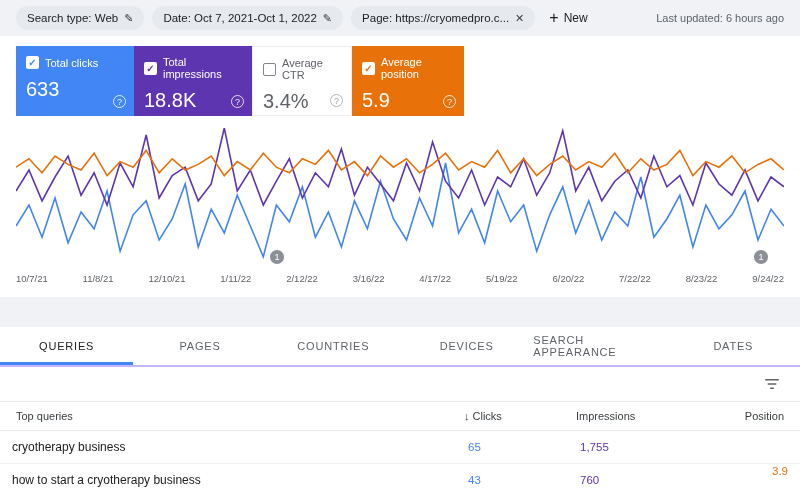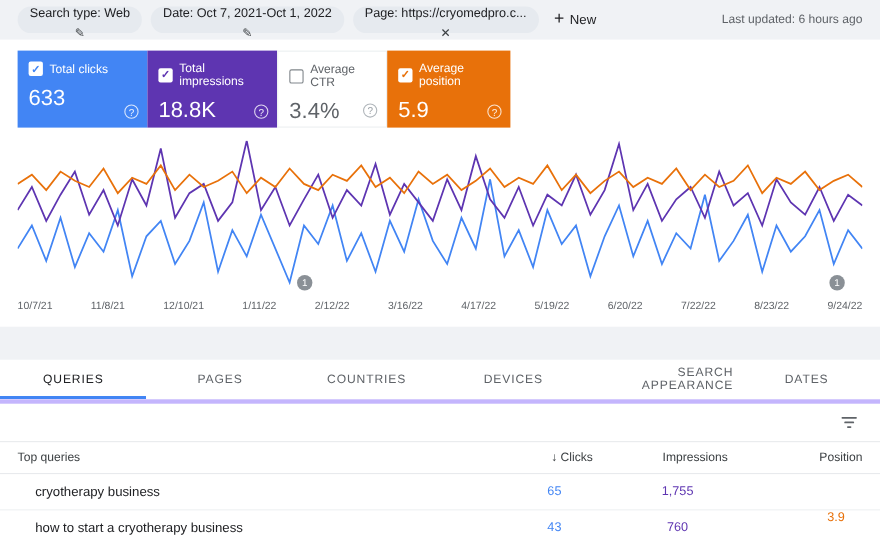--- a/index.html
+++ b/index.html
@@ -9,21 +9,21 @@
     background:#f0f2f5;
     font-family:"Liberation Sans", sans-serif;
     color:#202124;
   }
 
   
   .topbar { height:36px; display:flex; align-items:center; padding:0 16px; gap:8px; }
   .chip {
     display:inline-flex; align-items:center; gap:6px;
     background:#e6eaef; border-radius:14px; height:24px; padding:0 11px;
-    font-size:11.5px; color:#202124; cursor:pointer; white-space:nowrap;flex-direction:column;
+    font-size:11.5px; color:#202124; cursor:pointer; white-space:nowrap;
   }
   .chip .glyph { font-size:11px; color:#3c4043; }
   .new-btn { display:flex; align-items:center; gap:5px; font-size:12px; color:#202124; margin-left:6px; cursor:pointer; }
   .new-btn .plus { font-size:16px; line-height:1; }
   .last-updated { margin-left:auto; font-size:11px; color:#5f6368; }
 
   
   .panel1 { background:#fff; padding:10px 16px 4px; }
   .cards { display:flex; }
   .card { position:relative; height:70px; padding:10px; color:#fff; }
@@ -54,41 +54,41 @@
     position:absolute; bottom:4px; width:14px; height:14px; margin-left:-7px; border-radius:50%;
     background:#8a9096; color:#fff; font-size:9px;
     display:flex; align-items:center; justify-content:center; cursor:pointer;
   }
   .x-labels { display:flex; justify-content:space-between; padding:5px 0 9px; font-size:9.5px; color:#5f6368; }
 
   .gap { height:30px; }
 
   
   .panel2 { background:#fff; }
-  .tabs { display:flex; height:40px; border-bottom:4px solid #c4b5fd;text-align:right; }
+  .tabs { display:flex; height:40px; border-bottom:2px solid #c4b5fd; }
   .tab {
     flex:1; display:flex; align-items:center; justify-content:center;
     font-size:11px; letter-spacing:.8px; color:#5f6368; cursor:pointer;
   }
   .tab.active { color:#202124; box-shadow:inset 0 -3px 0 #4285f4; }
 
   .filter-row { height:34px; display:flex; align-items:center; justify-content:flex-end; padding:0 20px; }
   .filter-icon { cursor:pointer; display:flex; align-items:center; }
 
   .thead {
     display:flex; align-items:center; height:30px; padding:0 16px;
     border-top:1px solid #e8eaed; border-bottom:1px solid #e8eaed;
     font-size:11px; color:#3c4043;
   }
   .trow {
-    display:flex; align-items:center; height:33px; padding:0 32px;
+    display:flex; align-items:center; height:33px; padding:0 12px;
     border-bottom:1px solid #eef1f3; font-size:12px; color:#202124;
   }
   .col-q { flex:1; }
-  .col-n { width:112px; text-align:center; font-size:11.5px; }
+  .col-n { width:112px; text-align:left; font-size:11.5px; }
   .col-p { width:96px; text-align:right; font-size:11.5px; }
   .thead .col-n, .thead .col-p { font-size:11px; color:#3c4043; }
   .sort-glyph { margin-right:3px; }
   .val-clicks { color:#4285f4; }
   .val-imps   { color:#5e35b1; }
   .val-pos    { color:#e8710a;margin-top:48px; }
 </style>
 </head>
 <body>
 

